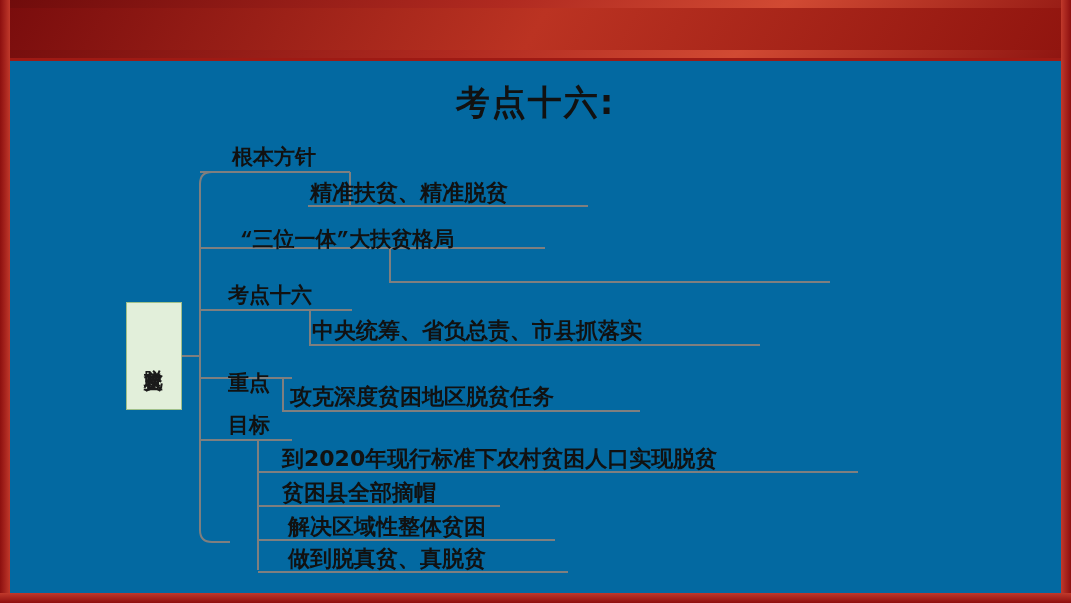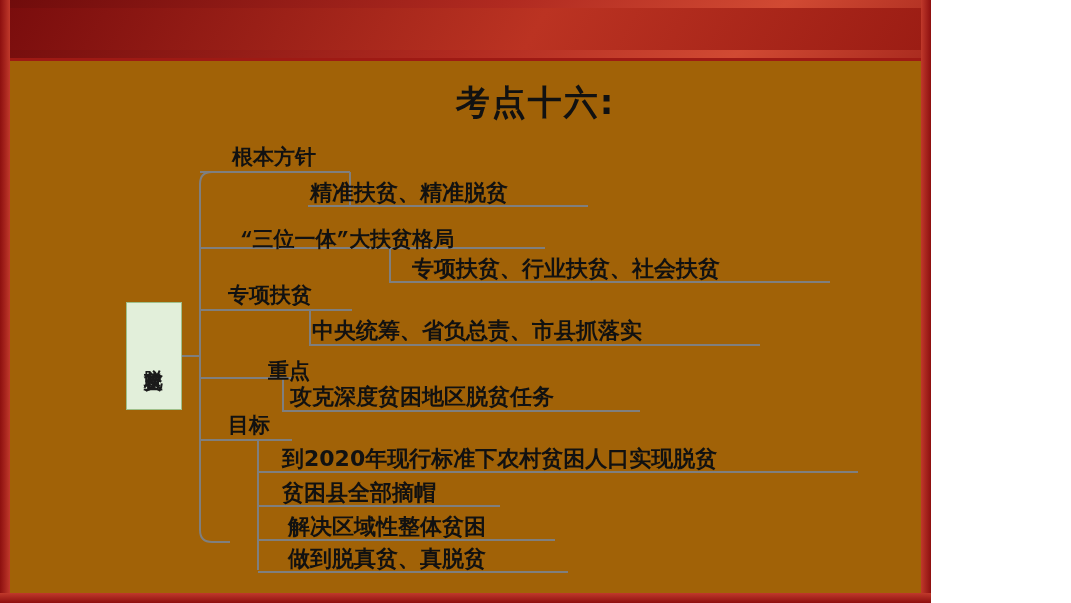--- a/index.html
+++ b/index.html
@@ -2,23 +2,23 @@
 <html><head>
 <meta charset="utf-8">
 <style>
   html, body {
     margin: 0;
     padding: 0;
     background: #ffffff;
   }
   #page {
     position: relative;
-    width: 931px;
+    width: 1071px;
     height: 603px;
-    background: #a16207;
+    background: #0369a1;
     overflow: hidden;
     font-family: "Liberation Sans", sans-serif;
   }
   
   .frame-left {
     position: absolute;
     left: 0; top: 0;
     width: 10px; height: 603px;
     background: linear-gradient(to right, #8d0f0f, #c0392b);
   }
@@ -167,26 +167,25 @@
 
       <path d="M258 440 L258 570" stroke="#7f7f7f" stroke-width="2" fill="none"></path>
       <path d="M258 472 L858 472" stroke="#7f7f7f" stroke-width="2" fill="none"></path>
       <path d="M258 506 L500 506" stroke="#7f7f7f" stroke-width="2" fill="none"></path>
       <path d="M258 540 L555 540" stroke="#7f7f7f" stroke-width="2" fill="none"></path>
       <path d="M258 572 L568 572" stroke="#7f7f7f" stroke-width="2" fill="none"></path>
     </svg>
 
     <div class="node-label lvl1" style="left:232px; top:148px;">根本方针</div>
     <div class="node-label lvl1" style="left:240px; top:230px;">“三位一体”大扶贫格局</div>
-    <div class="node-label lvl1" style="left:228px; top:286px;">专项扶贫</div>
-    <div class="node-label lvl1" style="left:228px; top:362px;margin-left:40px;">重点</div>
+    <div class="node-label lvl1" style="left:228px; top:286px;">考点十六</div>
+    <div class="node-label lvl1" style="left:228px; top:374px;">重点</div>
     <div class="node-label lvl1" style="left:228px; top:416px;">目标</div>
 
     <div class="node-label lvl2" style="left:310px; top:182px;">精准扶贫、精准脱贫</div>
-    <div class="node-label lvl2" style="left:412px; top:258px;">专项扶贫、行业扶贫、社会扶贫</div>
     <div class="node-label lvl2" style="left:312px; top:320px;">中央统筹、省负总责、市县抓落实</div>
     <div class="node-label lvl2" style="left:290px; top:386px;">攻克深度贫困地区脱贫任务</div>
 
     <div class="node-label lvl2" style="left:282px; top:448px;">到2020年现行标准下农村贫困人口实现脱贫</div>
     <div class="node-label lvl2" style="left:282px; top:482px;">贫困县全部摘帽</div>
     <div class="node-label lvl2" style="left:288px; top:548px;">做到脱真贫、真脱贫</div>
     <div class="node-label lvl2" style="left:288px; top:516px;">解决区域性整体贫困</div>
 
   </div>
 </div>

